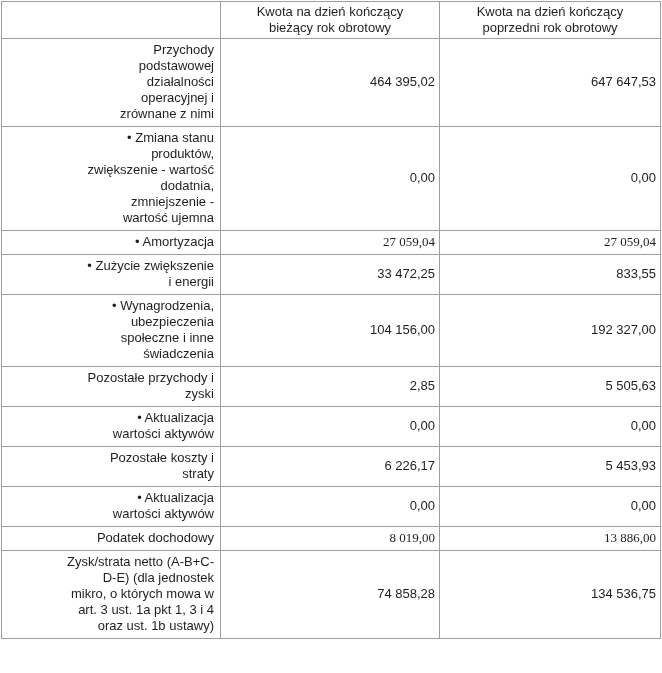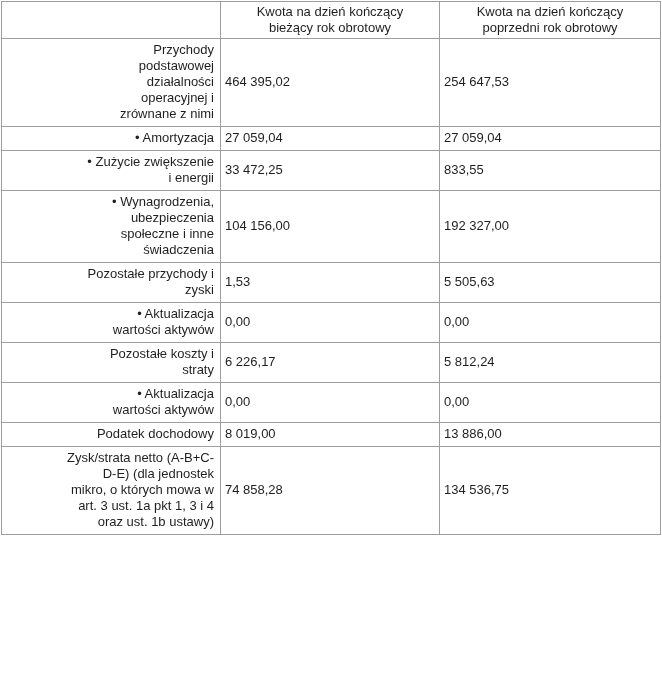--- a/index.html
+++ b/index.html
@@ -41,26 +41,27 @@
   .report-table th.corner {
     height: 30px;
   }
   .report-table td.row-label {
     text-align: right;
     vertical-align: top;
     white-space: pre-line;
     padding: 3px 6px 4px 6px;
   }
   .report-table td.amount {
-    text-align: left;
+    text-align: right;
     vertical-align: middle;
     padding: 3px 4px 4px 4px;
   }
   .report-table td.single {
     height: 16px;
+    font-family: Liberation Serif, serif;
   }
 </style>
 </head>
 <body>
 
 <table class="report-table">
   <colgroup>
     <col class="c-label">
     <col class="c-cur">
     <col class="c-prev">
@@ -75,23 +76,33 @@
     </tr>
   </thead>
   <tbody>
   <tr>
     <td class="row-label">Przychody
 podstawowej
 działalności
 operacyjnej i
 zrównane z nimi</td>
     <td class="amount">464 395,02</td>
-    <td class="amount">254 647,53</td>
+    <td class="amount">647 647,53</td>
   </tr>
 
+  <tr>
+    <td class="row-label">• Zmiana stanu
+produktów,
+zwiększenie - wartość
+dodatnia,
+zmniejszenie -
+wartość ujemna</td>
+    <td class="amount">0,00</td>
+    <td class="amount">0,00</td>
+  </tr>
 
 
   <tr>
     <td class="row-label">• Amortyzacja</td>
     <td class="amount single">27 059,04</td>
     <td class="amount single">27 059,04</td>
   </tr>
 
   <tr>
     <td class="row-label">• Zużycie zwiększenie
@@ -106,36 +117,36 @@
 społeczne i inne
 świadczenia</td>
     <td class="amount">104 156,00</td>
     <td class="amount">192 327,00</td>
   </tr>
 
 
   <tr>
     <td class="row-label">Pozostałe przychody i
 zyski</td>
-    <td class="amount">1,53</td>
+    <td class="amount">2,85</td>
     <td class="amount">5 505,63</td>
   </tr>
 
   <tr>
     <td class="row-label">• Aktualizacja
 wartości aktywów</td>
     <td class="amount">0,00</td>
     <td class="amount">0,00</td>
   </tr>
 
   <tr>
     <td class="row-label">Pozostałe koszty i
 straty</td>
     <td class="amount">6 226,17</td>
-    <td class="amount">5 812,24</td>
+    <td class="amount">5 453,93</td>
   </tr>
 
   <tr>
     <td class="row-label">• Aktualizacja
 wartości aktywów</td>
     <td class="amount">0,00</td>
     <td class="amount">0,00</td>
   </tr>
 
   <tr>

